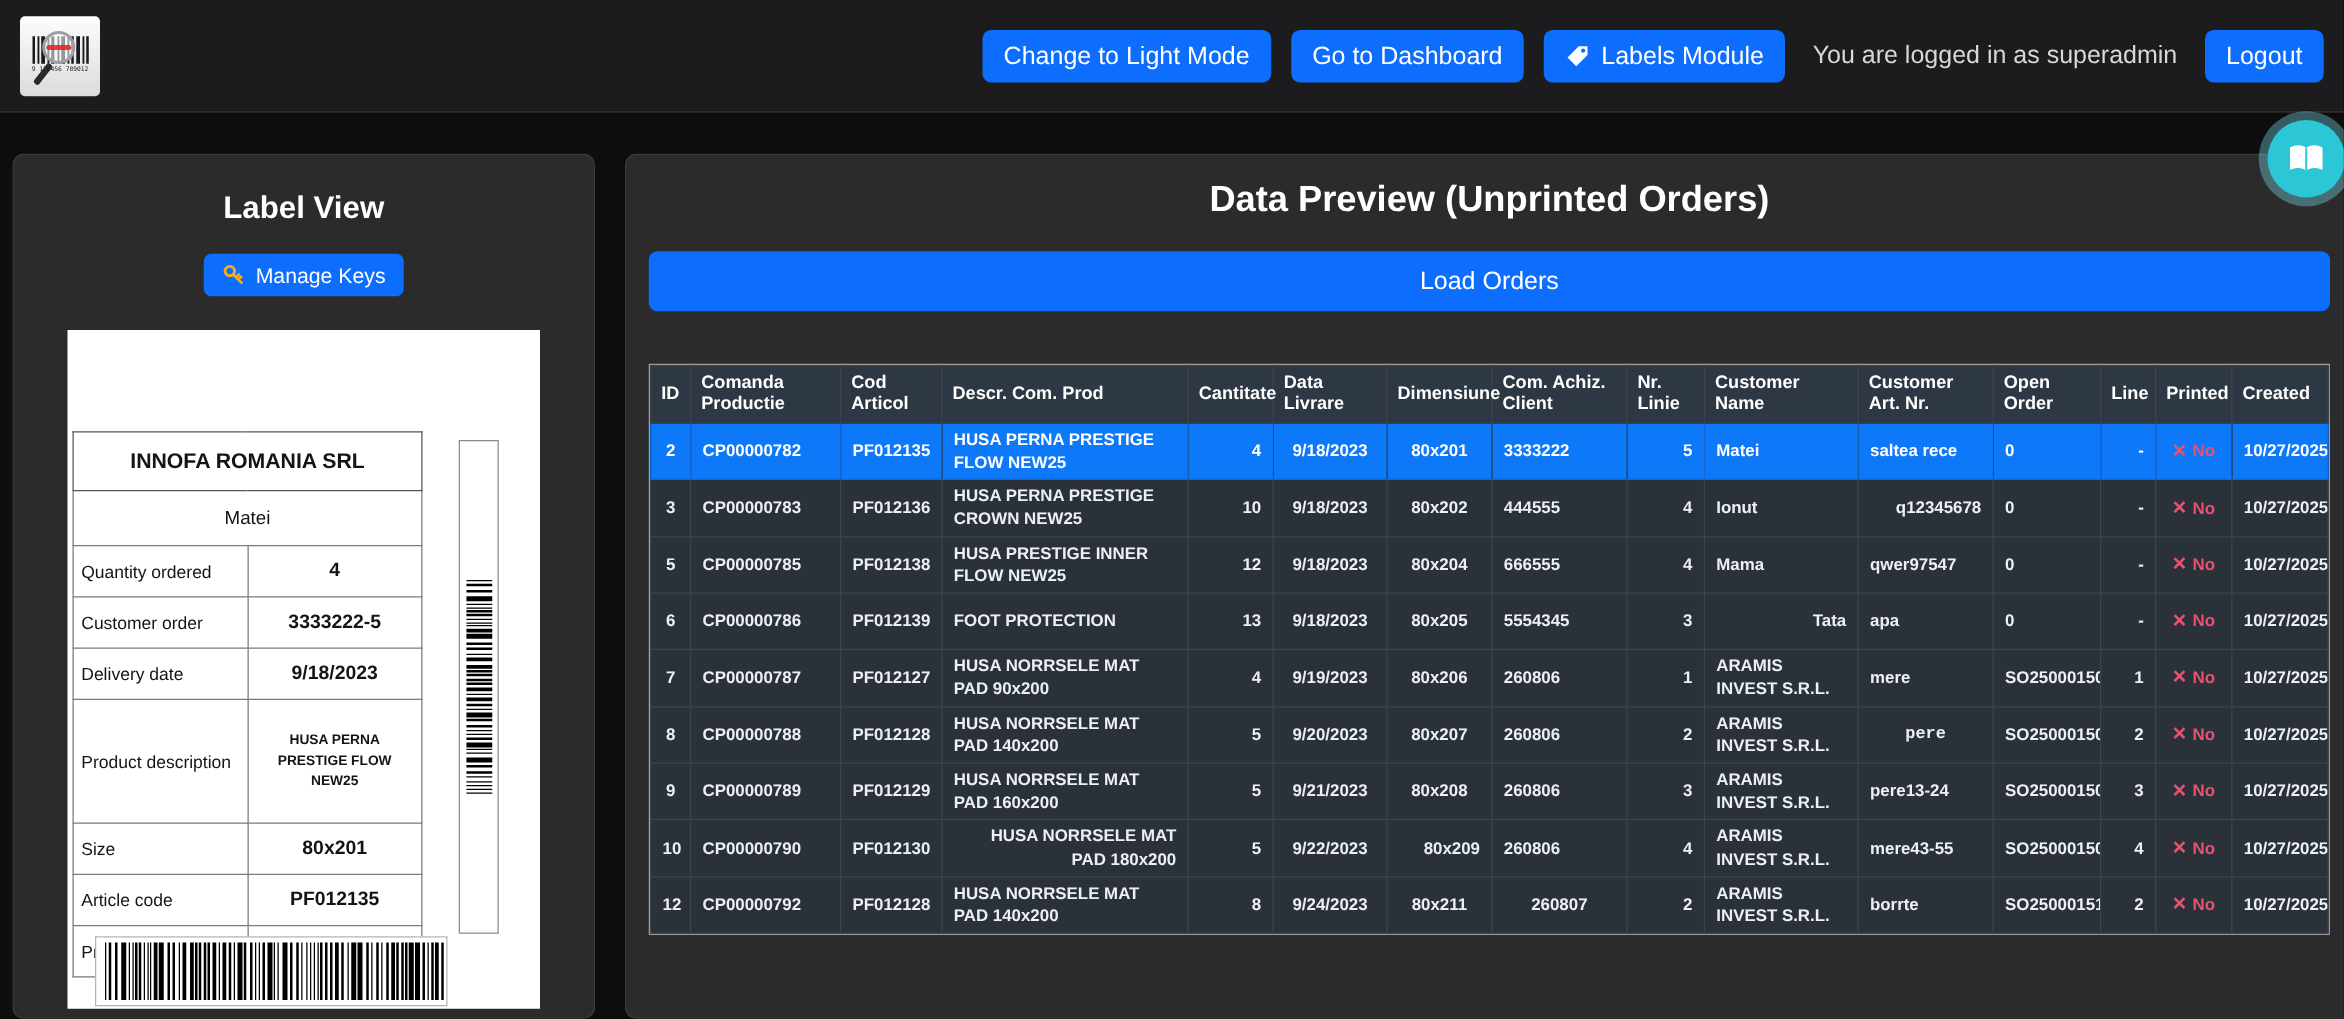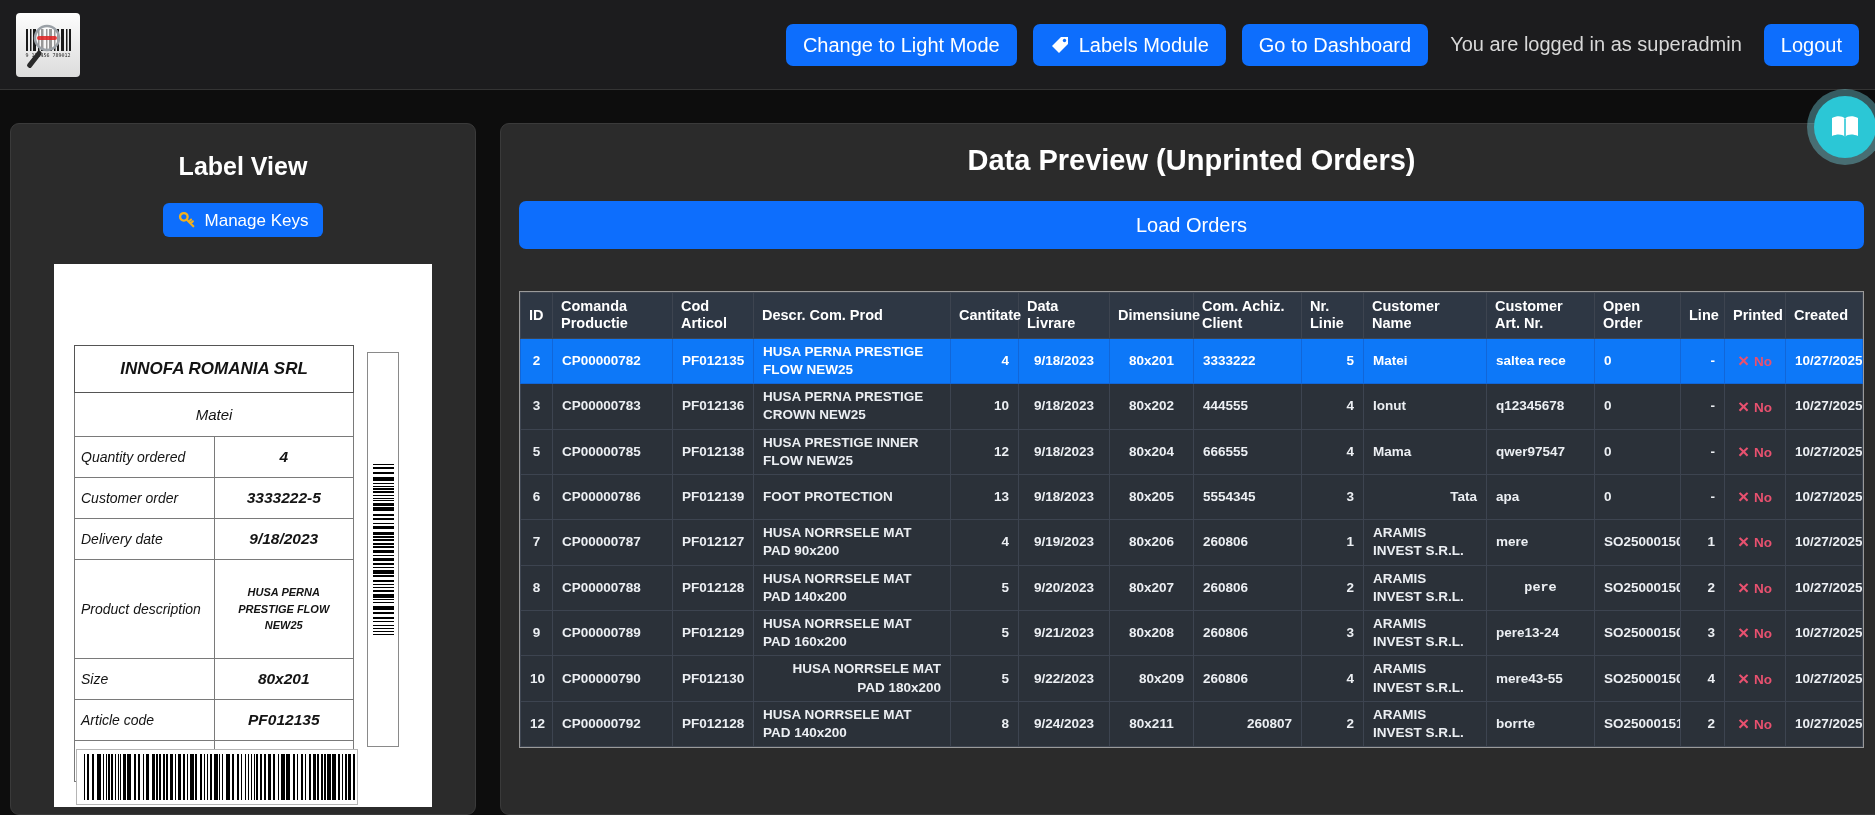--- a/index.html
+++ b/index.html
@@ -38,22 +38,22 @@
   .preview-panel { flex:1; position:relative; padding:0 18px; }
   
   .label-title { text-align:center; font-size:25px; font-weight:bold; color:#fff; margin-top:10px; }
   .keys-row { text-align:center; margin-top:22px; }
   .btn-small { font-size:17px; padding:8px 15px; border-radius:6px; }
   .label-sheet {
     width:378px; height:543px; background:#ffffff; margin:27px auto 0 auto;
     position:relative; color:#111;
   }
   table.label-table {
-    position:absolute; left:20px; top:81px; width:280px;
-    border-collapse:collapse; table-layout:fixed;font-style:italic;
+    position:absolute; left:4px; top:81px; width:280px;
+    border-collapse:collapse; table-layout:fixed;
   }
   table.label-table td {
     border:1px solid #7a7a7a; color:#141414; vertical-align:middle;
   }
   .lt-company { text-align:center; font-weight:bold; font-size:17px; padding:13px 4px; border:1px solid #555 !important; }
   .lt-customer { text-align:center; font-size:15px; padding:13px 4px; }
   .lt-lab { font-size:14px; padding:11px 2px 11px 6px; white-space:nowrap; width:120px; }
   .lt-val { text-align:center; font-weight:bold; font-size:15.5px; padding:11px 4px; }
   tr.desc-row .lt-val { font-weight:600; font-size:11px; padding:24px 10px; line-height:1.5; }
   tr.desc-row .lt-lab { white-space:nowrap; }
@@ -121,28 +121,28 @@
           <rect x="49" y="12" width="2" height="22"></rect>
       </g>
       <text x="28" y="40" font-size="5" text-anchor="middle" fill="#222" font-family="DejaVu Sans Mono, monospace">9 123456 789012</text>
       <circle cx="27" cy="21" r="12" fill="rgba(255,255,255,0.55)" stroke="#9aa0a6" stroke-width="2.5"></circle>
       <rect x="17" y="19" width="20" height="4" rx="2" fill="#e02020" opacity="0.85"></rect>
       <rect x="12" y="32" width="5" height="20" rx="2" fill="#2a2a2a" transform="rotate(38 14 42)"></rect>
     </svg>
   </div>
   <div class="nav-right">
     <button class="btn">Change to Light Mode</button>
+    <button class="btn">Go to Dashboard</button>
     <button class="btn">
       <svg width="20" height="20" viewBox="0 0 20 20">
         <path d="M2 11 L11 2 H18 V9 L9 18 Z" fill="#fff"></path>
         <circle cx="14.5" cy="5.5" r="1.7" fill="#0d6efd"></circle>
       </svg>
       <span>Labels Module</span>
     </button>
-    <button class="btn">Go to Dashboard</button>
     <span class="logged-text">You are logged in as superadmin</span>
     <button class="btn">Logout</button>
   </div>
 </nav>
 
 <div class="main">
 
   <aside class="panel label-panel">
     <h2 class="label-title">Label View</h2>
     <div class="keys-row">
@@ -384,21 +384,21 @@
               <td style="text-align: center;">3</td>
               <td style="text-align: left;">CP00000783</td>
               <td style="text-align: left;">PF012136</td>
               <td style="text-align: left;">HUSA PERNA PRESTIGE CROWN NEW25</td>
               <td style="text-align: right;">10</td>
               <td style="text-align: center;">9/18/2023</td>
               <td style="text-align: center;">80x202</td>
               <td style="text-align: left;">444555</td>
               <td style="text-align: right;">4</td>
               <td style="text-align: left;">Ionut</td>
-              <td style="text-align: left;">q12345678</td>
+              <td style="text-align: right;">q12345678</td>
               <td style="text-align: left;">0</td>
               <td style="text-align: right;">-</td>
               <td style="text-align: center;"><span class="x-mark">×</span><span class="printed-no">No</span></td>
               <td style="text-align: center;">10/27/2025</td>
             </tr>
             <tr>
               <td style="text-align: center;">5</td>
               <td style="text-align: left;">CP00000785</td>
               <td style="text-align: left;">PF012138</td>
               <td style="text-align: left;">HUSA PRESTIGE INNER FLOW NEW25</td>
@@ -500,21 +500,21 @@
               <td style="text-align: center;">10/27/2025</td>
             </tr>
             <tr>
               <td style="text-align: center;">12</td>
               <td style="text-align: left;">CP00000792</td>
               <td style="text-align: left;">PF012128</td>
               <td style="text-align: left;">HUSA NORRSELE MAT PAD 140x200</td>
               <td style="text-align: right;">8</td>
               <td style="text-align: center;">9/24/2023</td>
               <td style="text-align: center;">80x211</td>
-              <td style="text-align: right;">260807</td>
+              <td style="text-align: center;">260807</td>
               <td style="text-align: right;">2</td>
               <td style="text-align: left;">ARAMIS INVEST S.R.L.</td>
               <td style="text-align: left;">borrte</td>
               <td style="text-align: left;">SO25000151</td>
               <td style="text-align: right;">2</td>
               <td style="text-align: center;"><span class="x-mark">×</span><span class="printed-no">No</span></td>
               <td style="text-align: center;">10/27/2025</td>
             </tr>
           </tbody>
       </table>

